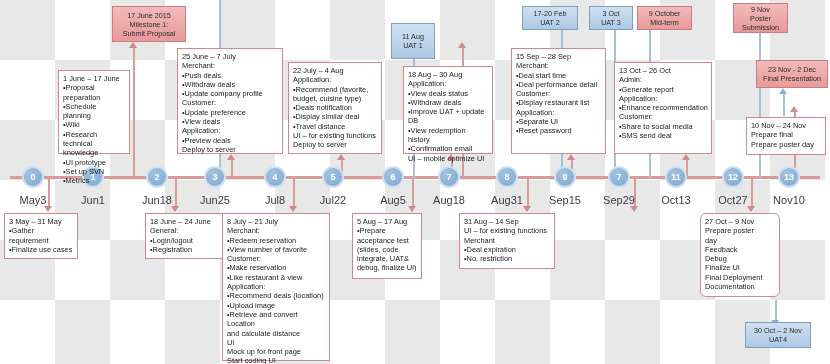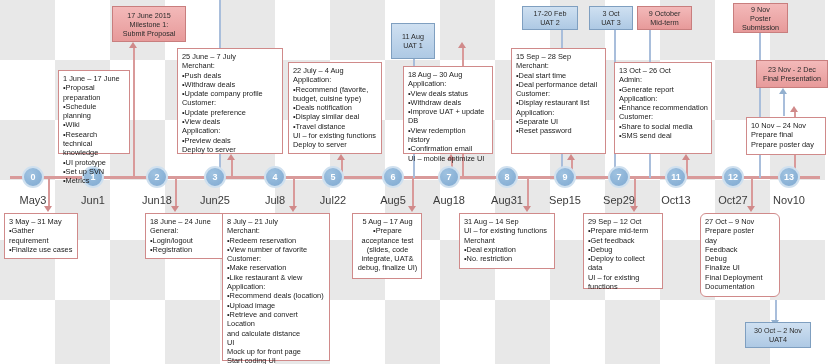--- a/index.html
+++ b/index.html
@@ -343,39 +343,31 @@
 •Like restaurant &amp; view
 Application:
 •Recommend deals (location)
 •Upload image
 •Retrieve and convert Location
 and calculate distance
 UI
 Mock up for front page
 Start coding UI
 Deploy to server</div>
-  <div class="box" style="left:352px;top:213px;width:70px;height:66px;text-align:center;">5 Aug – 17 Aug
+  <div class="box" style="left:352px;top:213px;width:70px;height:66px;">5 Aug – 17 Aug
 •Prepare
 acceptance test
 (slides, code
 integrate, UAT&amp;
 debug, finalize UI)</div>
   <div class="box" style="left:459px;top:213px;width:96px;height:56px;">31 Aug – 14 Sep
 UI – for existing functions
 Merchant
 •Deal expiration
 •No. restriction</div>
-  <div class="box" style="left:583px;top:213px;width:80px;height:76px;">29 Sep – 12 Oct
-•Prepare mid-term
-•Get feedback
-•Debug
-•Deploy to collect
-data
-UI – for existing
-functions</div>
   <div class="box" style="left:700px;top:213px;width:80px;height:84px;border-radius:6px;">27 Oct – 9 Nov
 Prepare poster
 day
 Feedback
 Debug
 Finalize UI
 Final Deployment
 Documentation</div>
 
 </div>

